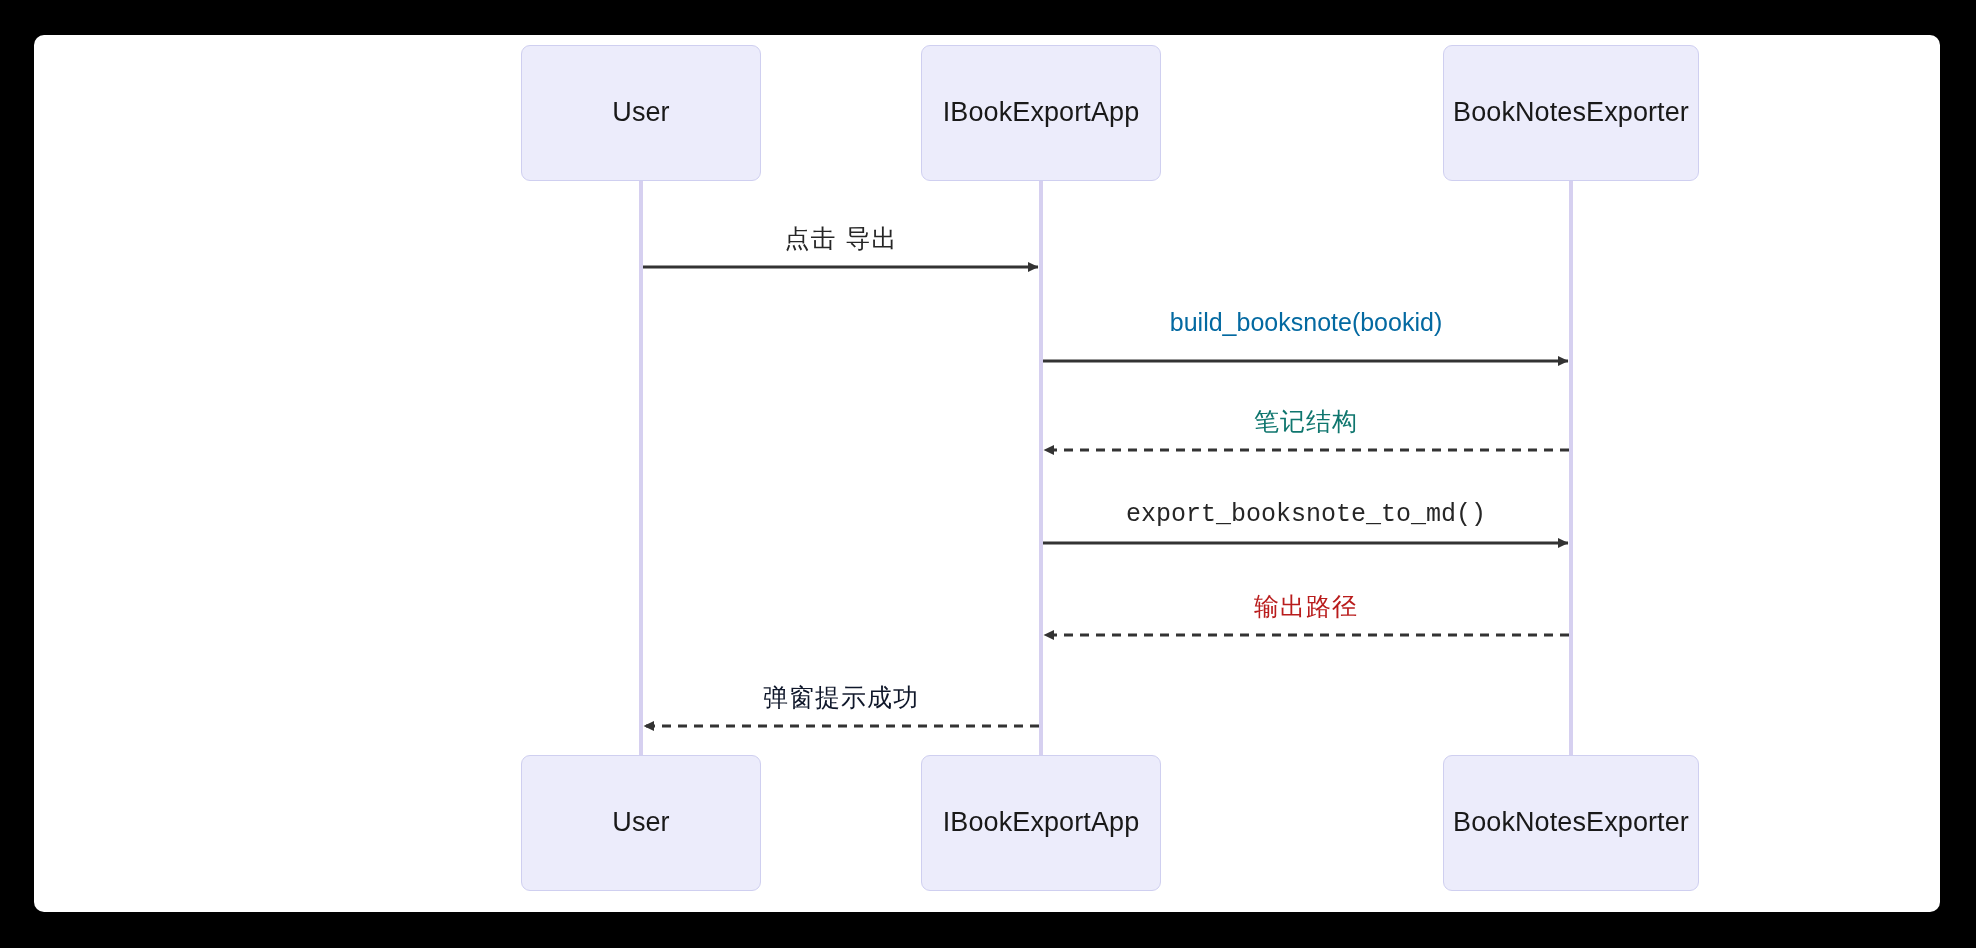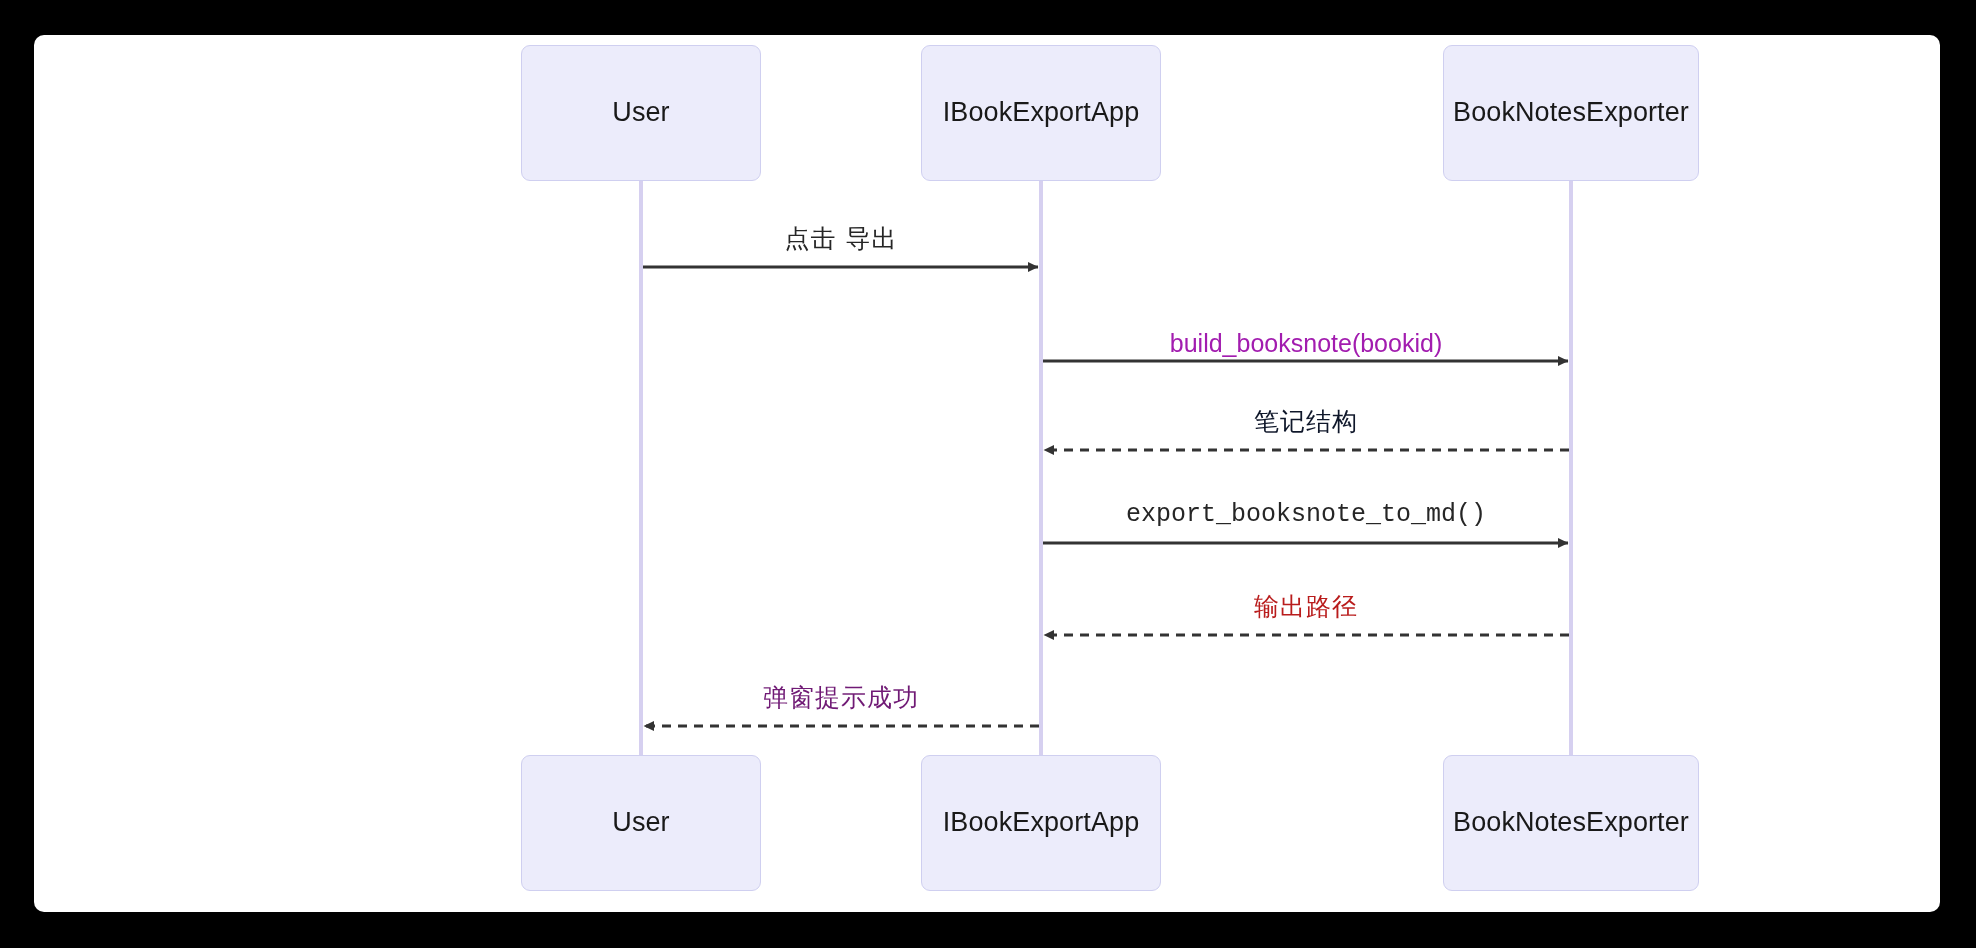--- a/index.html
+++ b/index.html
@@ -126,21 +126,21 @@
         <div class="participant-box" style="left: 887px; top: 720px; width: 240px; height: 136px; background: rgb(236, 236, 251); border-color: rgb(207, 207, 240);">
           <span>IBookExportApp</span>
         </div>
         <div class="participant-box" style="left: 1409px; top: 720px; width: 256px; height: 136px; background: rgb(236, 236, 251); border-color: rgb(207, 207, 240);">
           <span>BookNotesExporter</span>
         </div>
       </div>
 
     <div id="message-labels">
         <div class="msg-label cjk" style="left: 807px; top: 190px; color: rgb(38, 38, 38);">点击 导出</div>
-        <div class="msg-label" style="left: 1272px; top: 294px; color: #a21caf;">build_booksnote(bookid)</div>
-        <div class="msg-label cjk" style="left: 1272px; top: 373px; color: #0f172a;">笔记结构</div>
+        <div class="msg-label" style="left: 1272px; top: 273px; color: #0369a1;">build_booksnote(bookid)</div>
+        <div class="msg-label cjk" style="left: 1272px; top: 373px; color: #0f766e;">笔记结构</div>
         <div class="msg-label" style="left: 1272px; top: 466px; color: rgb(38, 38, 38); font-family: Liberation Mono, monospace;">export_booksnote_to_md()</div>
         <div class="msg-label cjk" style="left: 1272px; top: 558px; color: #b91c1c;">输出路径</div>
-        <div class="msg-label cjk" style="left: 807px; top: 649px; color: #701a75;">弹窗提示成功</div>
+        <div class="msg-label cjk" style="left: 807px; top: 649px; color: #0f172a;">弹窗提示成功</div>
       </div>
 
   </div>
 </div>
 
 </body></html>

